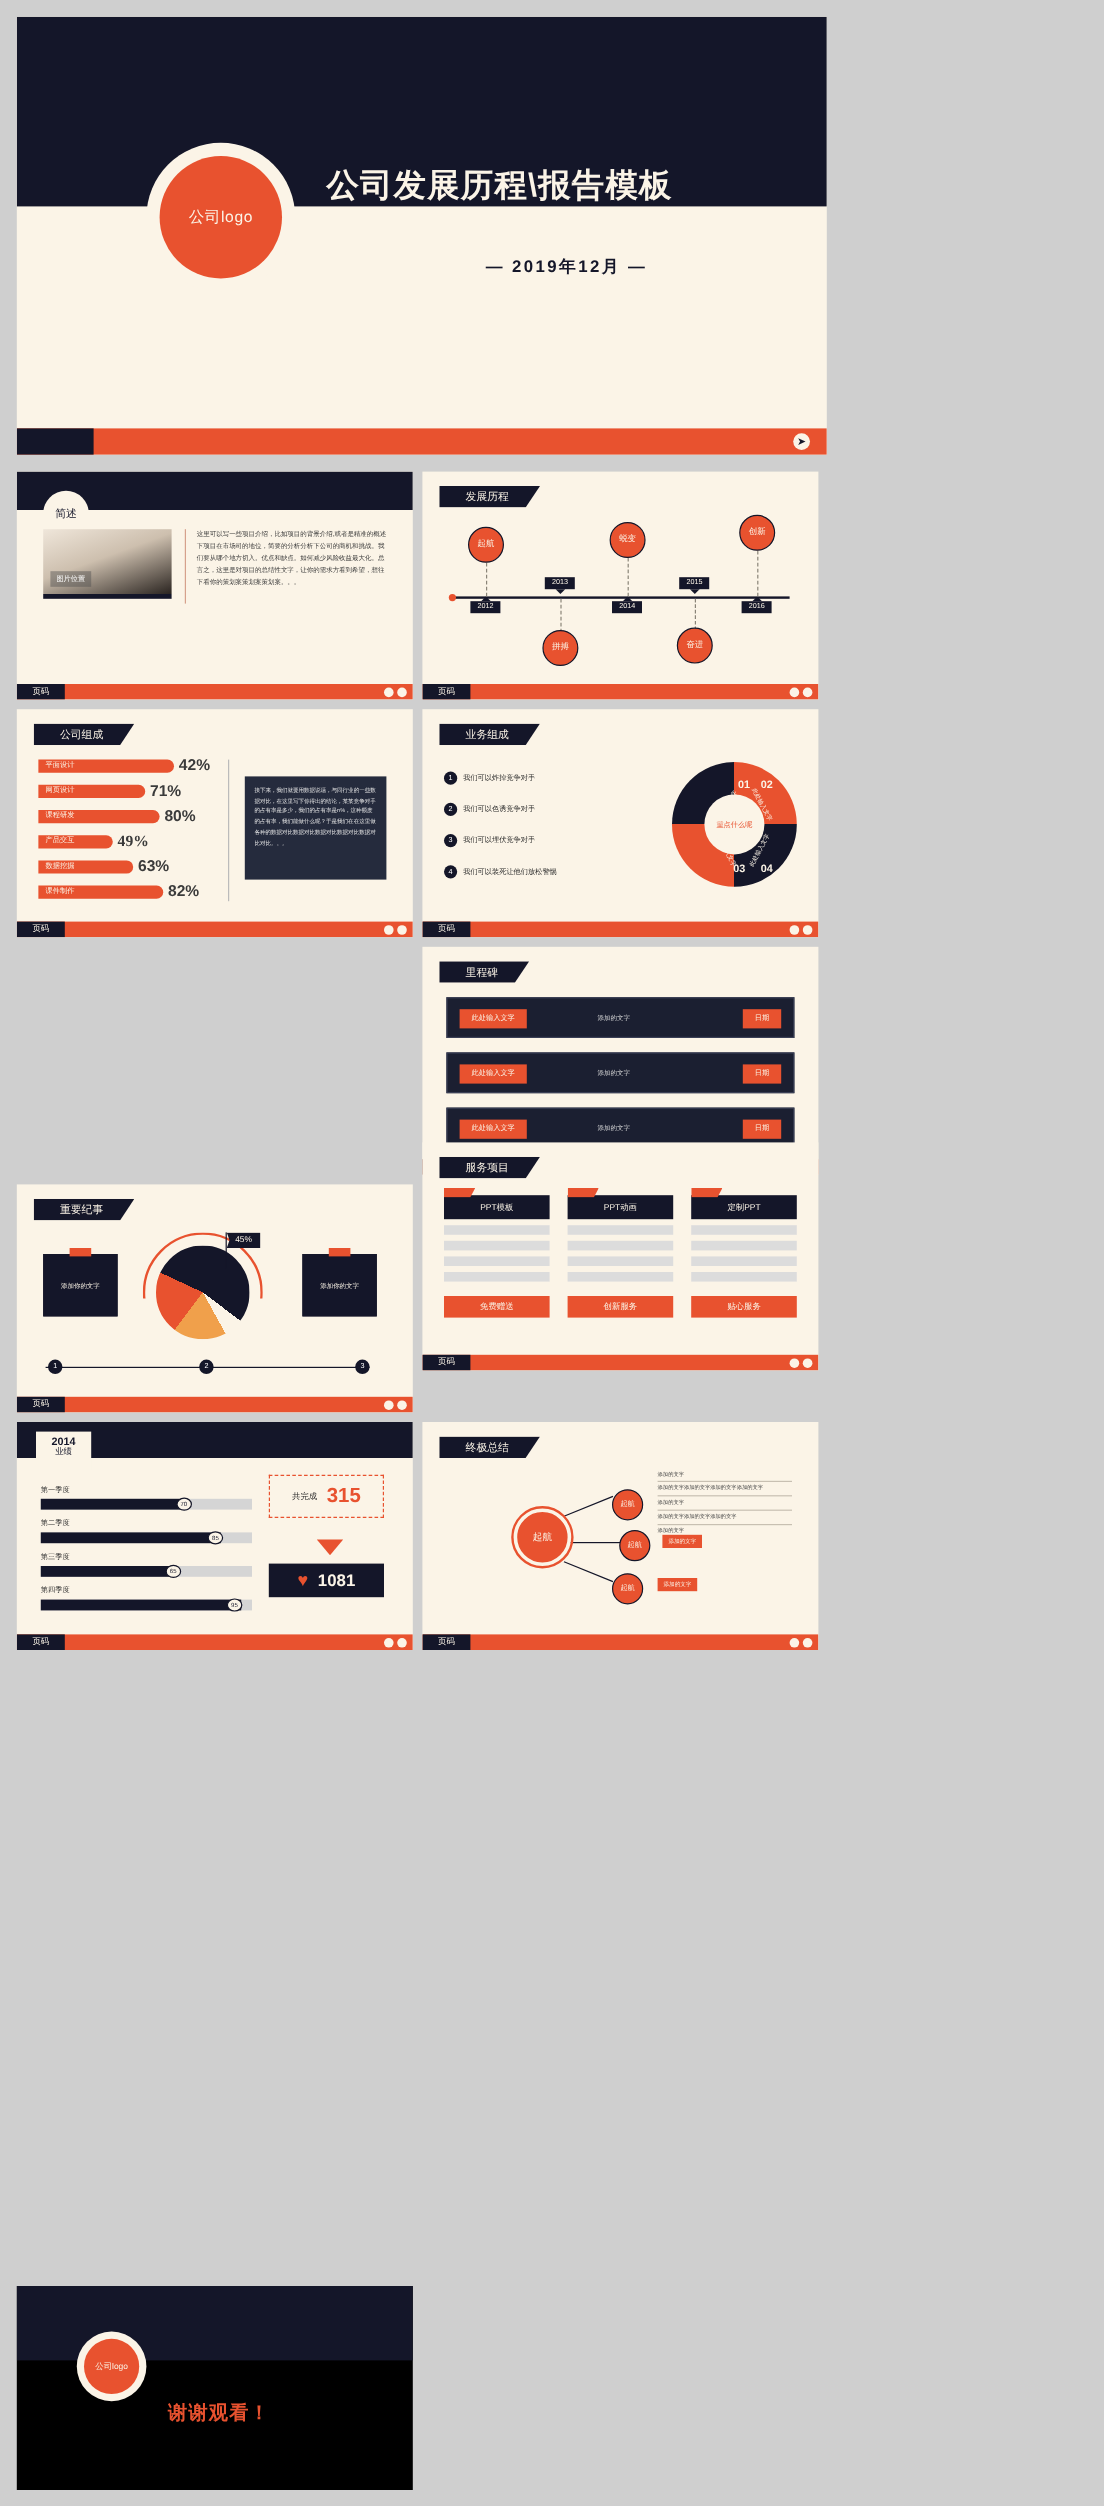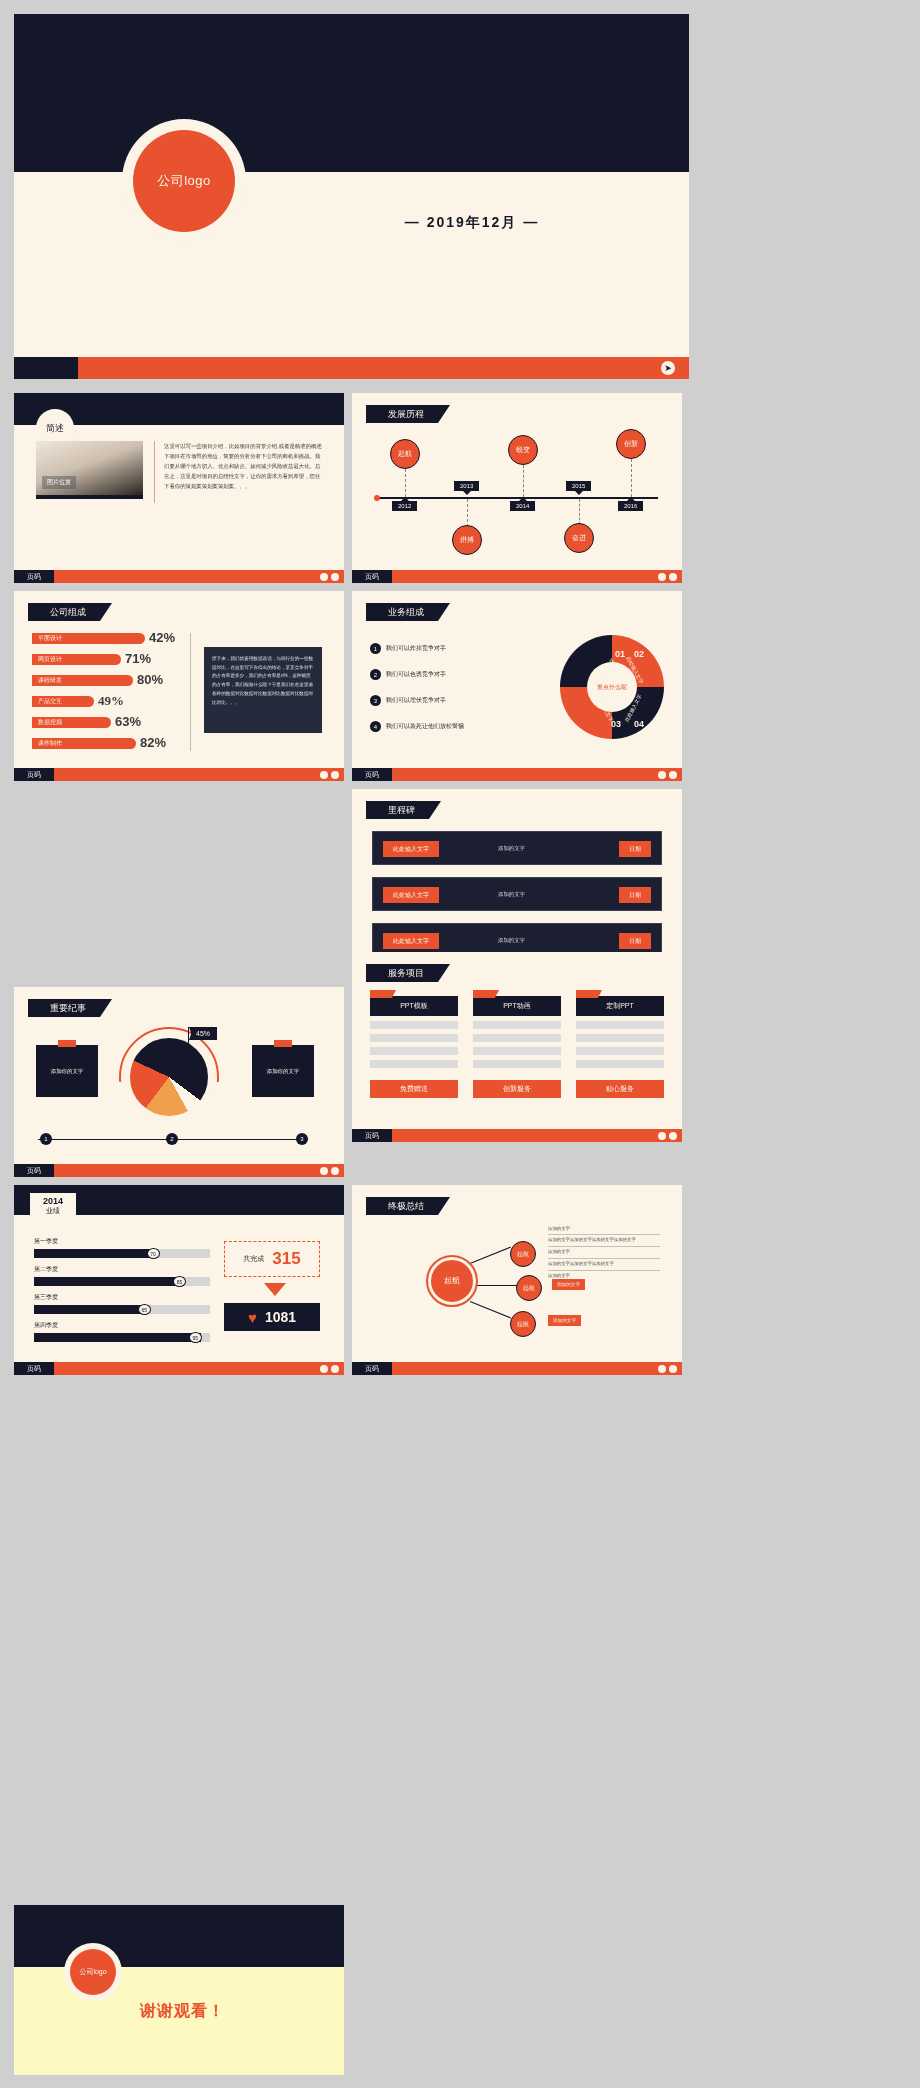--- a/index.html
+++ b/index.html
@@ -209,21 +209,21 @@
   .q-row { position:absolute; left:20px; width:176px; }
   .q-label { font-size:6px; color:#2b2b2b; margin-bottom:3px; }
   .q-track { position:relative; height:9px; background:#d5d5d5; }
   .q-fill { position:absolute; left:0; top:0; height:9px; background:#141629; }
   .q-val {
     position:absolute; top:-1px; width:13px; height:11px; border-radius:50%;
     background:#fbf4e7; border:1px solid #141629; color:#141629;
     font-size:5px; display:flex; align-items:center; justify-content:center;
   }
   .total-box {
-    position:absolute; left:210px; top:56px; width:96px; height:36px;
+    position:absolute; left:210px; top:44px; width:96px; height:36px;
     border:1px dashed #e8522f; display:flex; align-items:center; justify-content:center; gap:8px;
   }
   .total-box .lab { font-size:7px; color:#2b2b2b; }
   .total-box .num { font-size:17px; color:#e8522f; font-weight:bold; }
   .down-arrow {
     position:absolute; left:250px; top:98px; width:0; height:0;
     border-left:11px solid transparent; border-right:11px solid transparent;
     border-top:13px solid #e8522f;
   }
   .like-box {
@@ -246,21 +246,21 @@
     display:flex; align-items:center; justify-content:center; text-align:center;
   }
   .sum-tag {
     position:absolute; background:#e8522f; color:#fbf4e7; font-size:4.6px; padding:3px 5px;
   }
   .sum-text { position:absolute; font-size:4.4px; color:#444; line-height:1.9; }
   .sum-rule { position:absolute; height:1px; background:#c8c0b2; }
   .sum-link { position:absolute; background:#141629; height:1px; transform-origin:left center; }
 
   
-  #thanks-slide { left:14px; top:1905px; width:330px; height:170px; background:#fef9c3; }
+  #thanks-slide { left:14px; top:1905px; width:330px; height:170px; background:#000000; }
   #thanks-slide .top { position:absolute; left:0; top:0; width:100%; height:62px; background:#141629; }
   #thanks-slide .lo-outer {
     position:absolute; left:50px; top:38px; width:58px; height:58px; border-radius:50%; background:#fbf4e7;
   }
   #thanks-slide .lo-inner {
     position:absolute; left:56px; top:44px; width:46px; height:46px; border-radius:50%; background:#e8522f;
     color:#fbf4e7; font-size:7px; display:flex; align-items:center; justify-content:center;
   }
   #thanks-slide .tx {
     position:absolute; left:126px; top:96px; font-size:16px; font-weight:bold; color:#e8522f; letter-spacing:1px;
@@ -268,20 +268,21 @@
 </style>
 </head>
 <body>
 
 <div class="page">
 
   <div class="slide" id="title-slide">
     <div class="tophalf"></div>
     <div class="logo-outer"></div>
     <div class="logo-inner">公司logo</div>
+    <div class="maintitle">公司发展历程\报告模板</div>
     <div class="subtitle">— 2019年12月 —</div>
     <div class="footbar">
       <div class="tab"></div>
       <div class="dot">➤</div>
     </div>
   </div>
 
   <div class="slide small" style="left:352px; top:393px;">
     <div class="hdr-tab">发展历程</div>
 

